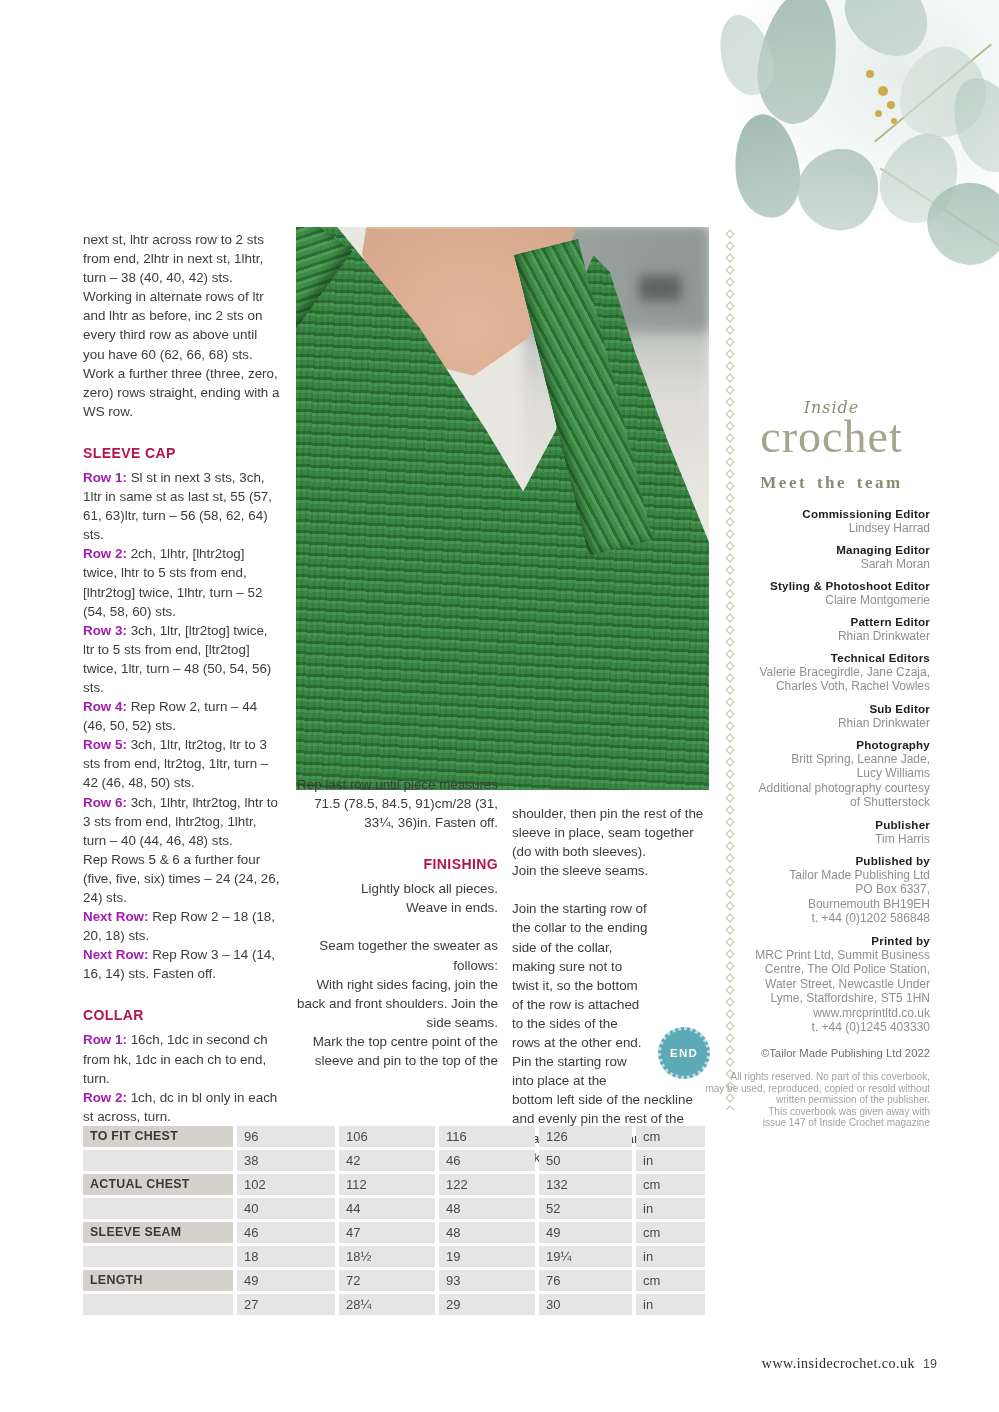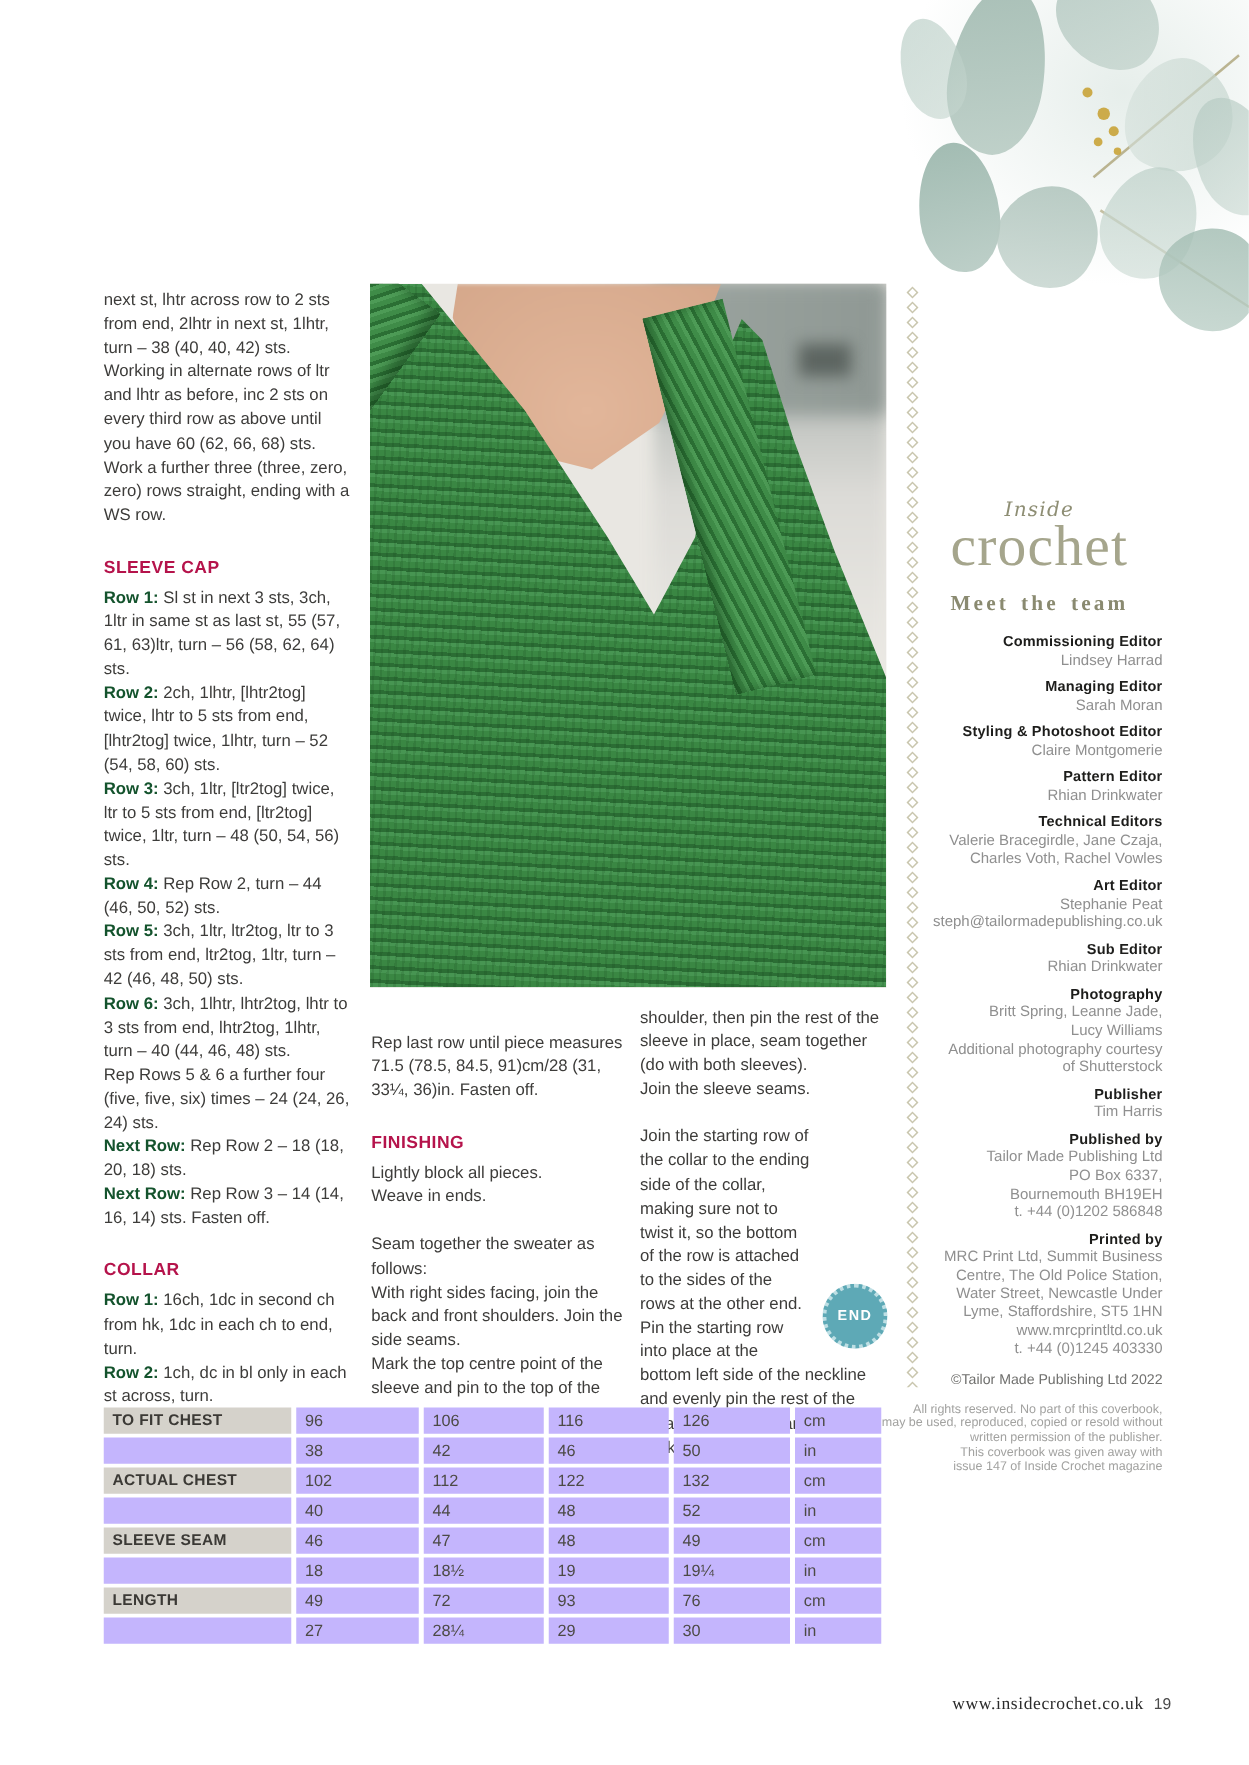--- a/index.html
+++ b/index.html
@@ -41,25 +41,25 @@
   .gd2 { left:179px; top:86px; width:10px; height:10px; }
   .gd3 { left:188px; top:101px; width:8px; height:8px; }
   .gd4 { left:176px; top:110px; width:7px; height:7px; }
   .gd5 { left:192px; top:118px; width:6px; height:6px; }
 
   
   .divider-svg { position:absolute; left:724px; top:228px; }
 
   
   .leftcol  { position:absolute; left:83px;  top:230px; width:197px; }
-  .midcol   { position:absolute; left:297px; top:824px; width:201px; }
+  .midcol   { position:absolute; left:297px; top:775px; width:201px;text-align:right; }
   .rightcol { position:absolute; left:512px; top:804px; width:198px; }
   .para { font-size:13.4px; line-height:19.1px; color:#3d3c3a; }
   .multiline { white-space:pre-line; }
-  .plabel { font-weight:bold; color:#14532d; }
+  .plabel { font-weight:bold; color:#a21caf; }
   .sec-heading { color:#b5134b; font-weight:bold; font-size:14px; letter-spacing:.4px;
                  margin:24px 0 7px 0; font-family:"Liberation Sans",sans-serif; }
   .gap { height:19px; }
 
   
   .photo { position:absolute; left:296px; top:227px; width:413px; height:563px;
            overflow:hidden; background:#e9e7e2; }
   .ph-bg { position:absolute; left:55%; top:0; right:0; bottom:0;
            background:linear-gradient(180deg,#a9b0ac 0%,#b7bcb8 14%,#dcdbd7 30%,#ebe9e4 55%,#d9d6cf 100%);
            filter:blur(5px); }
@@ -106,21 +106,21 @@
   .credit { margin-bottom:8px; }
   .crole { font-weight:bold; font-size:11.6px; color:#1d1d1b; letter-spacing:.2px; line-height:13.5px; }
   .cnames { font-size:12px; color:#8f8f8f; line-height:14.6px; white-space:pre-line; }
   .copyright { font-size:11.3px; color:#6f6f6d; margin-top:12px; }
   .fine-print { font-size:10px; color:#a2a2a0; line-height:11.6px; margin-top:12px; white-space:pre-line; }
 
   
   .size-table { position:absolute; left:83px; top:1126px; }
   .trow { display:grid; grid-template-columns:150px 98px 96px 96px 93px 69px;
           column-gap:4px; margin-bottom:3px; }
-  .tcell { height:21px; line-height:21px; background:#c4b5fd; padding-left:7px;
+  .tcell { height:21px; line-height:21px; background:#e5e5e5; padding-left:7px;
            font-size:13px; color:#4c4a45; }
   .tlabel { font-weight:bold; font-size:12.4px; letter-spacing:.3px; color:#3b3935; }
   .tlabel.dark { background:#d5d2cb; }
 
   
   .footer { position:absolute; right:62px; top:1354px; }
   .footer-url { font-family:"Liberation Serif", serif; font-size:14px; color:#2b2b2b; letter-spacing:.5px; }
   .footer-page { font-size:12.5px; color:#4a4a4a; margin-left:8px; }
 </style>
 </head>
@@ -229,25 +229,20 @@
   <div class="credit">
     <div class="crole">Pattern Editor</div>
     <div class="cnames">Rhian Drinkwater</div>
   </div>
   <div class="credit">
     <div class="crole">Technical Editors</div>
     <div class="cnames">Valerie Bracegirdle, Jane Czaja,
 Charles Voth, Rachel Vowles</div>
   </div>
   <div class="credit">
-    <div class="crole">Art Editor</div>
-    <div class="cnames">Stephanie Peat
-steph@tailormadepublishing.co.uk</div>
-  </div>
-  <div class="credit">
     <div class="crole">Sub Editor</div>
     <div class="cnames">Rhian Drinkwater</div>
   </div>
   <div class="credit">
     <div class="crole">Photography</div>
     <div class="cnames">Britt Spring, Leanne Jade,
 Lucy Williams
 Additional photography courtesy
 of Shutterstock</div>
   </div>

